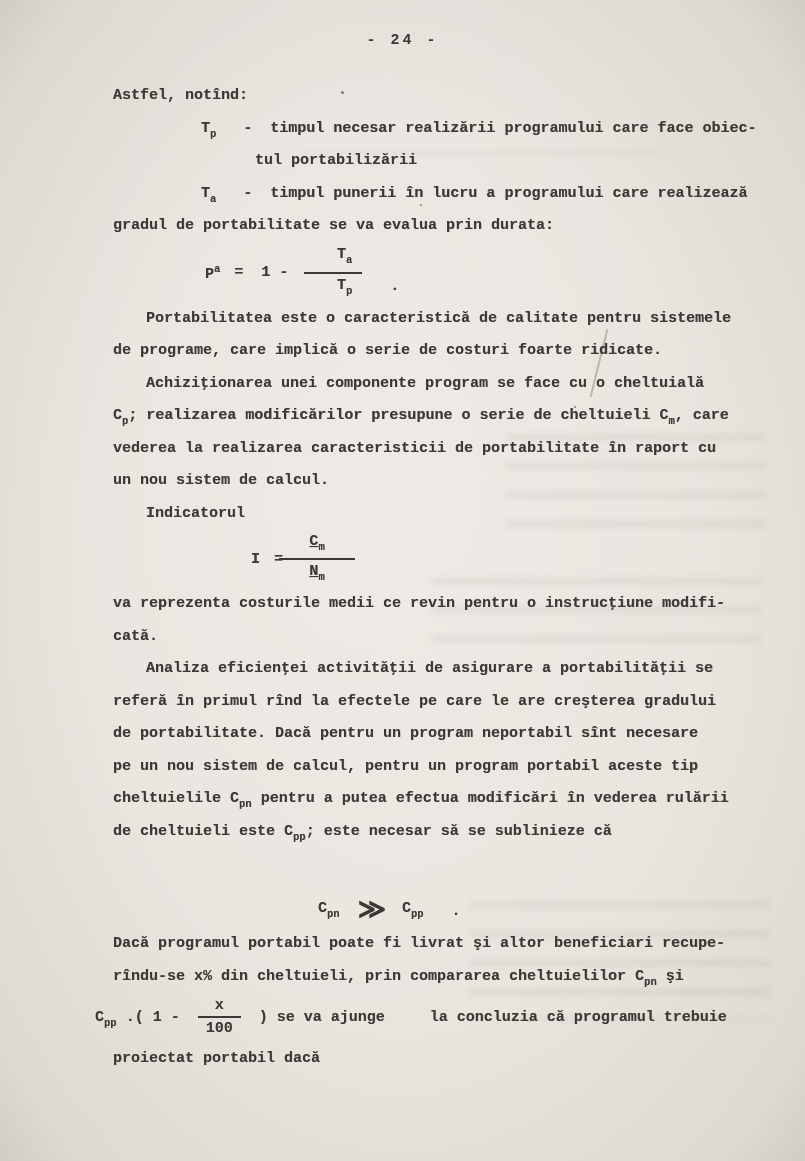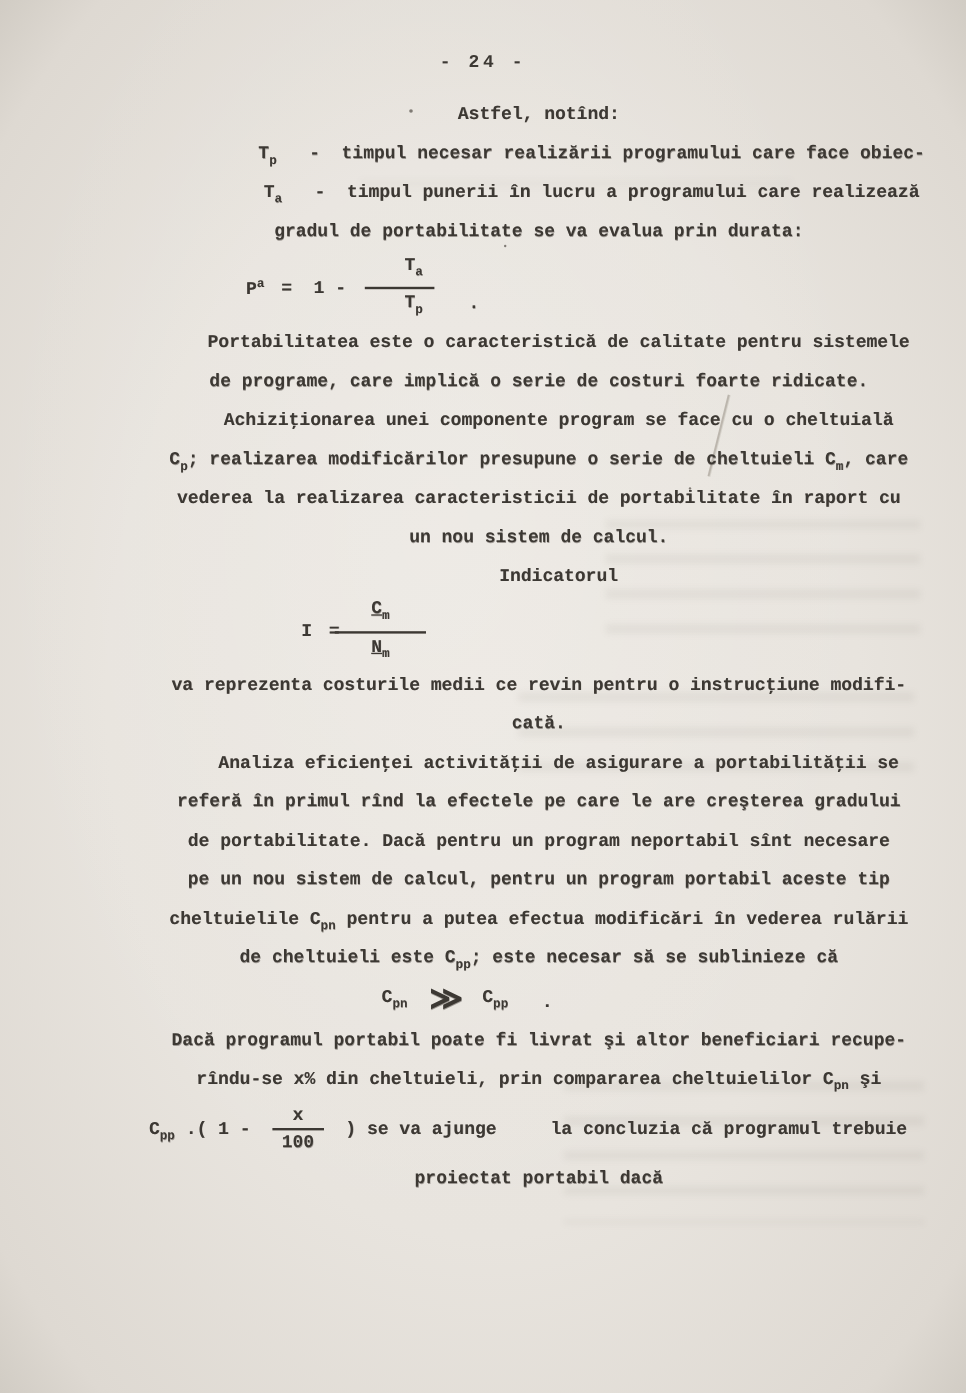--- a/index.html
+++ b/index.html
@@ -10,48 +10,47 @@
     background:
       radial-gradient(ellipse at 45% 38%, rgba(255,255,255,0.18) 0%, rgba(255,255,255,0) 60%),
       radial-gradient(ellipse at 50% 50%, #ebe7e1 0%, #e8e4de 55%, #ded9d2 90%, #d1ccc4 100%);
     font-family:"Liberation Mono","DejaVu Sans Mono",monospace;
     font-weight:bold;
     color:#3c3833;
     font-size:15px;
   }
 
   .pagenum{
-    position:absolute;top:44px;left:0;width:100%;
+    position:absolute;top:32px;left:0;width:100%;
     text-align:center;letter-spacing:3px;
   }
 
   .doc{
     position:absolute;left:113px;top:80px;width:672px;
   }
 
   .ln{
     height:32.5px;line-height:32.5px;white-space:pre-wrap;
     text-shadow:0.3px 0.3px 0.4px rgba(62,56,50,0.45);
-    text-align:center;
   }
   .ind{text-indent:33px;}
   .def{margin-left:88px;}
   .defc{margin-left:142px;}
   .tall{height:50px;line-height:50px;margin-left:-18px;}
 
   sub{font-size:10.5px;vertical-align:-4.5px;font-weight:bold;}
   sup{font-size:10.5px;vertical-align:6px;font-weight:bold;}
 
   .formula{
     display:flex;align-items:center;
     text-shadow:0.3px 0.3px 0.4px rgba(62,56,50,0.45);
   }
   .f1{height:60px;margin-left:92px;}
   .f2{height:58px;margin-left:138px;}
-  .f3{height:36px;margin-left:205px;}
+  .f3{height:36px;margin-left:205px;margin-top:44px;}
 
   .mid{white-space:pre;margin:0 16px 0 14px;}
   .mid2{margin:0 0 0 10px;position:relative;left:4px;}
 
   .frac{display:inline-flex;flex-direction:column;align-items:center;line-height:20px;}
   .frac .num{padding:0 10px 2px;}
   .frac .den{border-top:2px solid #3c3833;padding:2px 10px 0;}
   .fw1 .num,.fw1 .den{min-width:38px;text-align:right;}
   .fw2 .num,.fw2 .den{min-width:56px;text-align:center;text-decoration:underline;}
 
@@ -96,20 +95,21 @@
   <div class="scratch"></div>
   <div class="speck sp1"></div>
   <div class="speck sp2"></div>
   <div class="speck sp3"></div>
 
   <div class="doc">
 
     <div class="ln">Astfel, notînd:</div>
 
     <div class="ln def">T<sub>p</sub>   -  timpul necesar realizării programului care face obiec-</div>
+    <div class="ln defc">tul portabilizării</div>
     <div class="ln def">T<sub>a</sub>   -  timpul punerii în lucru a programului care realizează</div>
 
     <div class="ln">gradul de portabilitate se va evalua prin durata:</div>
 
     <div class="formula f1">
       <span><span>P</span><sup>a</sup></span>
       <span class="mid">=  1 -</span>
       <span class="frac fw1">
         <span class="num"><span>T</span><sub>a</sub></span>
         <span class="den"><span>T</span><sub>p</sub></span>

